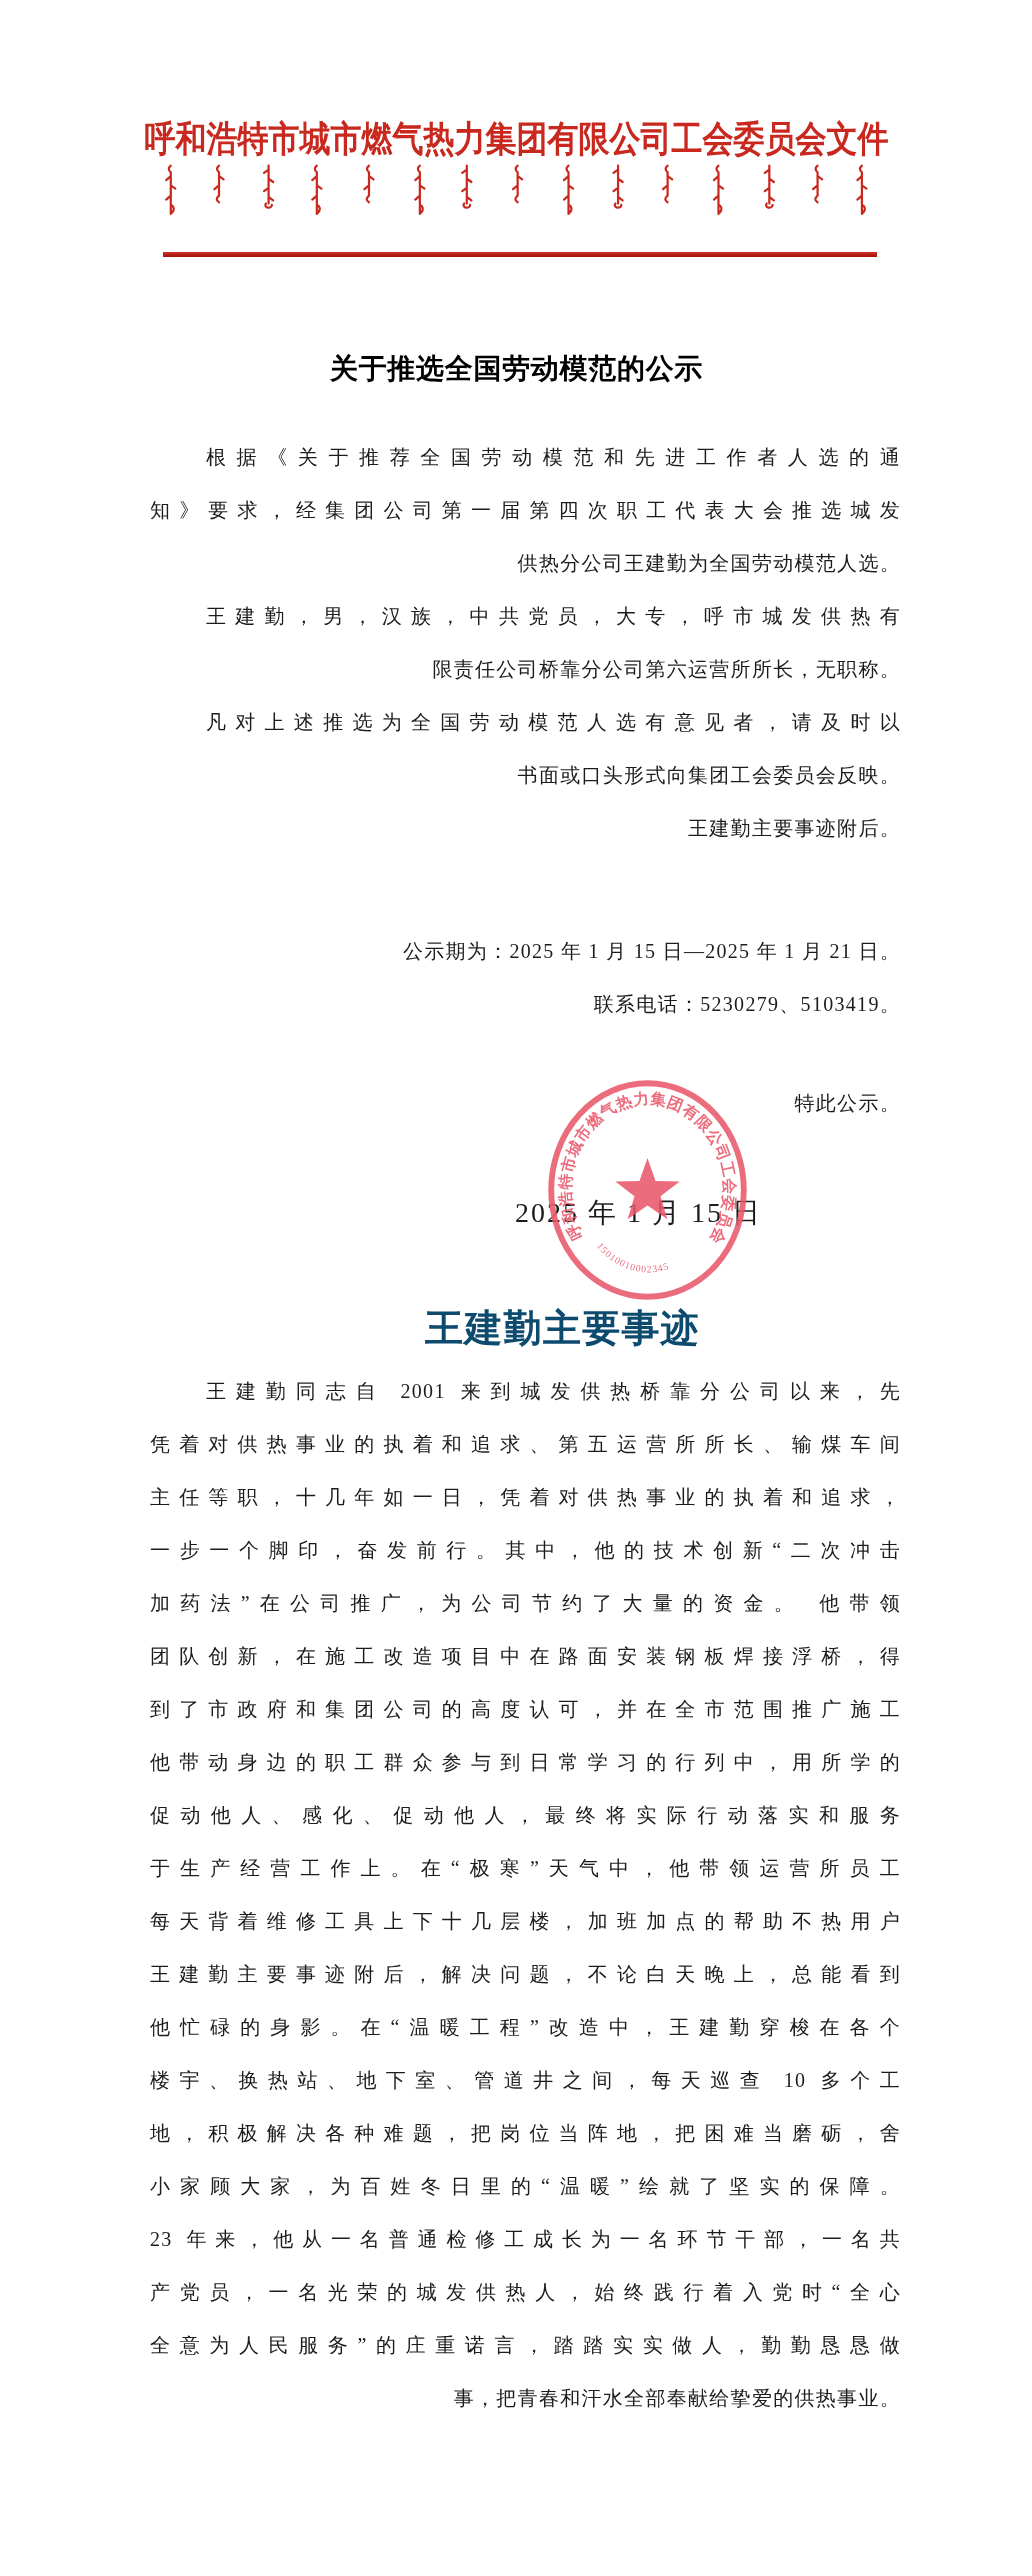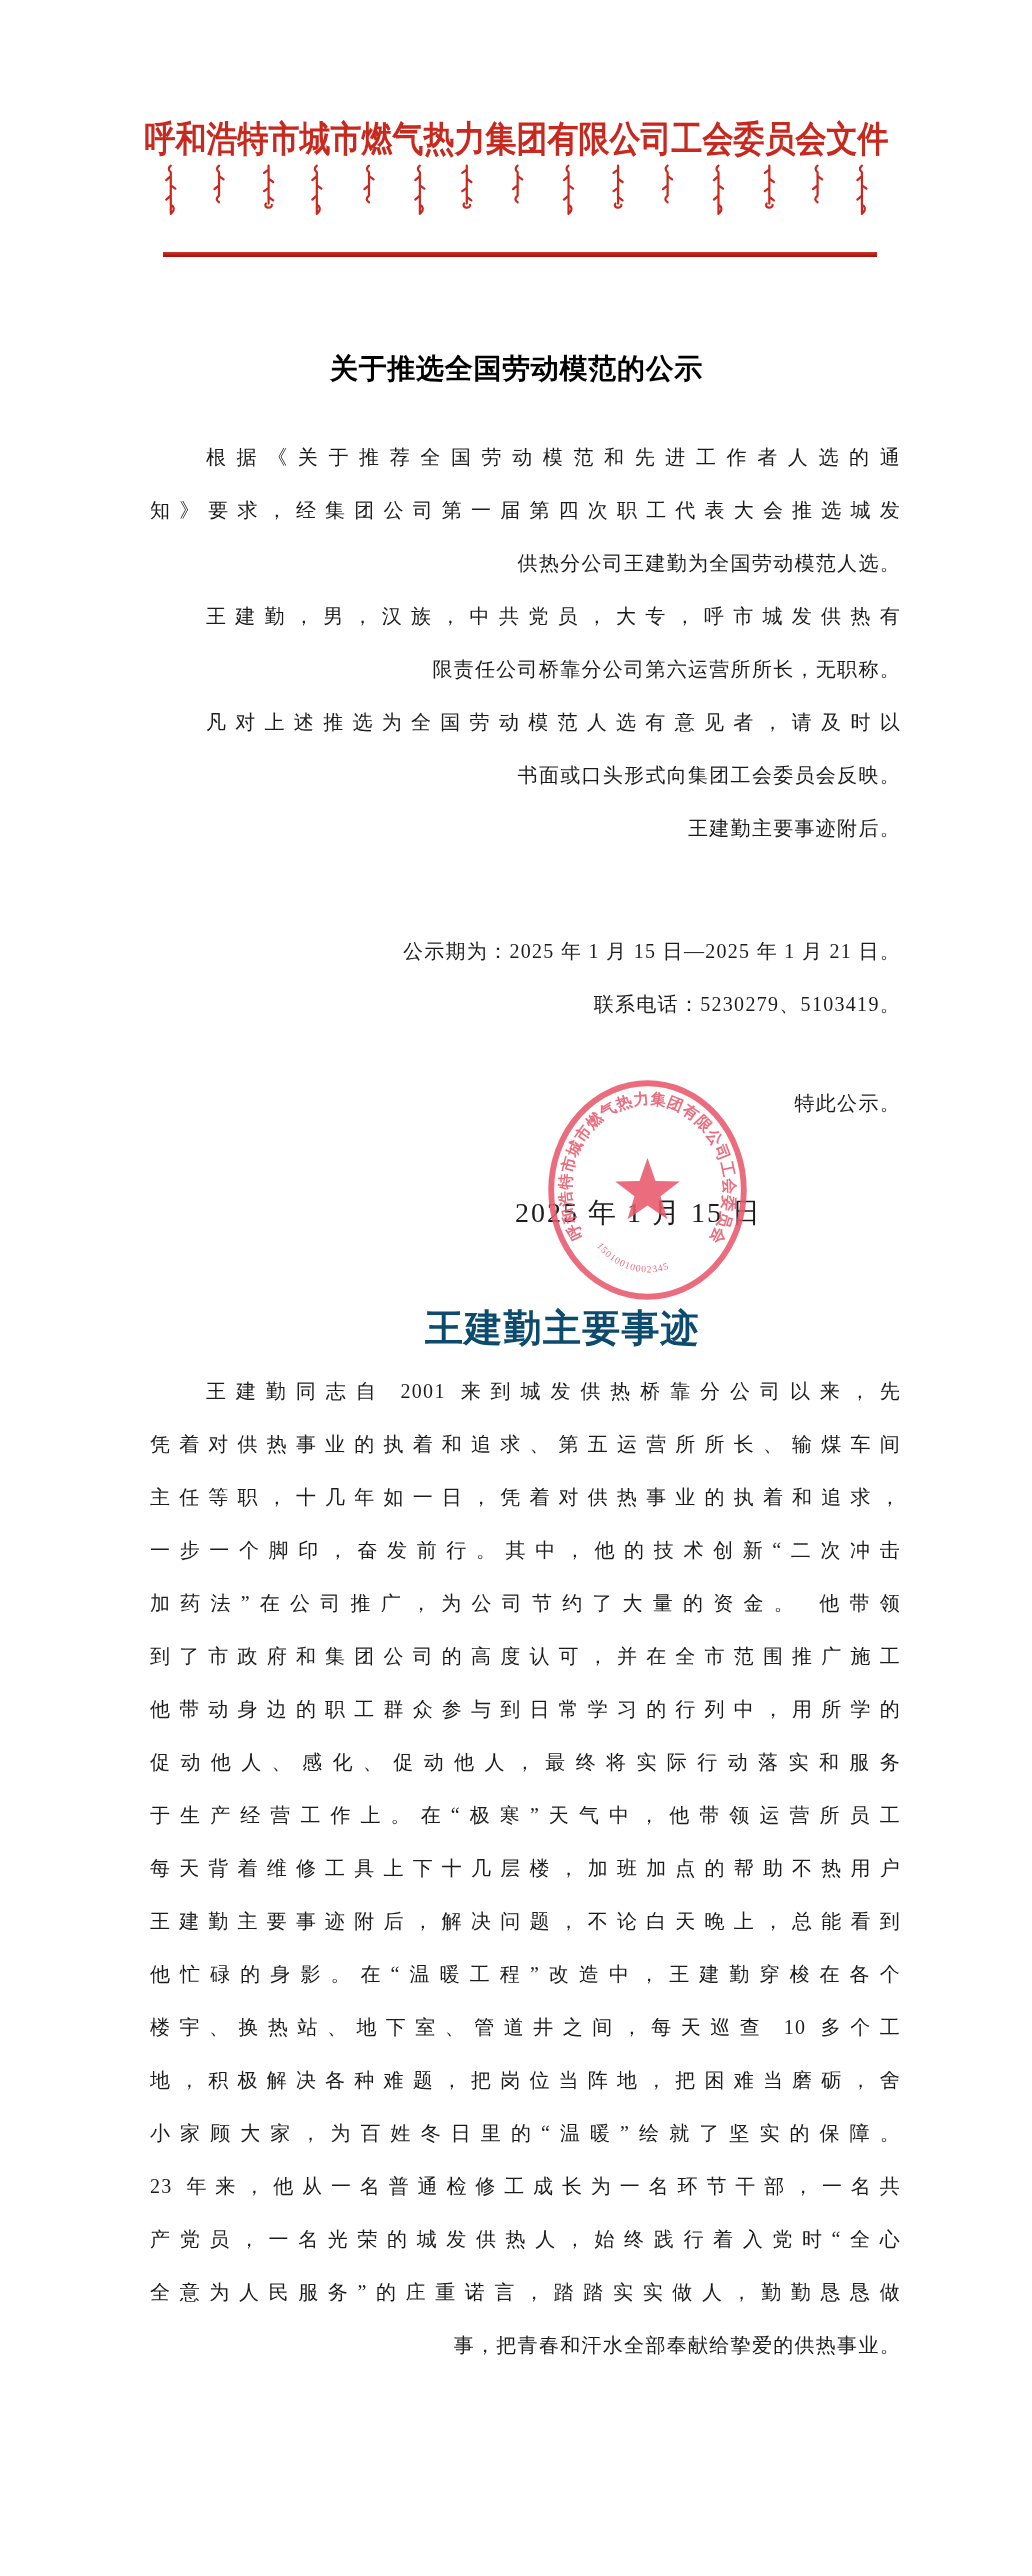--- a/index.html
+++ b/index.html
@@ -148,20 +148,21 @@
   </svg>
 
   <div class="attach-title">王建勤主要事迹</div>
 
   <div class="textblock" id="sec-bio">
       <div class="line ind jst">王建勤同志自 2001 来到城发供热桥靠分公司以来，先</div>
       <div class="line jst">凭着对供热事业的执着和追求、第五运营所所长、输煤车间</div>
       <div class="line jst">主任等职，十几年如一日，凭着对供热事业的执着和追求，</div>
       <div class="line jst">一步一个脚印，奋发前行。其中，他的技术创新“二次冲击</div>
       <div class="line jst">加药法”在公司推广，为公司节约了大量的资金。 他带领</div>
+      <div class="line jst">团队创新，在施工改造项目中在路面安装钢板焊接浮桥，得</div>
       <div class="line jst">到了市政府和集团公司的高度认可，并在全市范围推广施工</div>
       <div class="line jst">他带动身边的职工群众参与到日常学习的行列中，用所学的</div>
       <div class="line jst">促动他人、感化、促动他人，最终将实际行动落实和服务</div>
       <div class="line jst">于生产经营工作上。在“极寒”天气中，他带领运营所员工</div>
       <div class="line jst">每天背着维修工具上下十几层楼，加班加点的帮助不热用户</div>
       <div class="line jst">王建勤主要事迹附后，解决问题，不论白天晚上，总能看到</div>
       <div class="line jst">他忙碌的身影。在“温暖工程”改造中，王建勤穿梭在各个</div>
       <div class="line jst">楼宇、换热站、地下室、管道井之间，每天巡查 10 多个工</div>
       <div class="line jst">地，积极解决各种难题，把岗位当阵地，把困难当磨砺，舍</div>
       <div class="line jst">小家顾大家，为百姓冬日里的“温暖”绘就了坚实的保障。</div>

